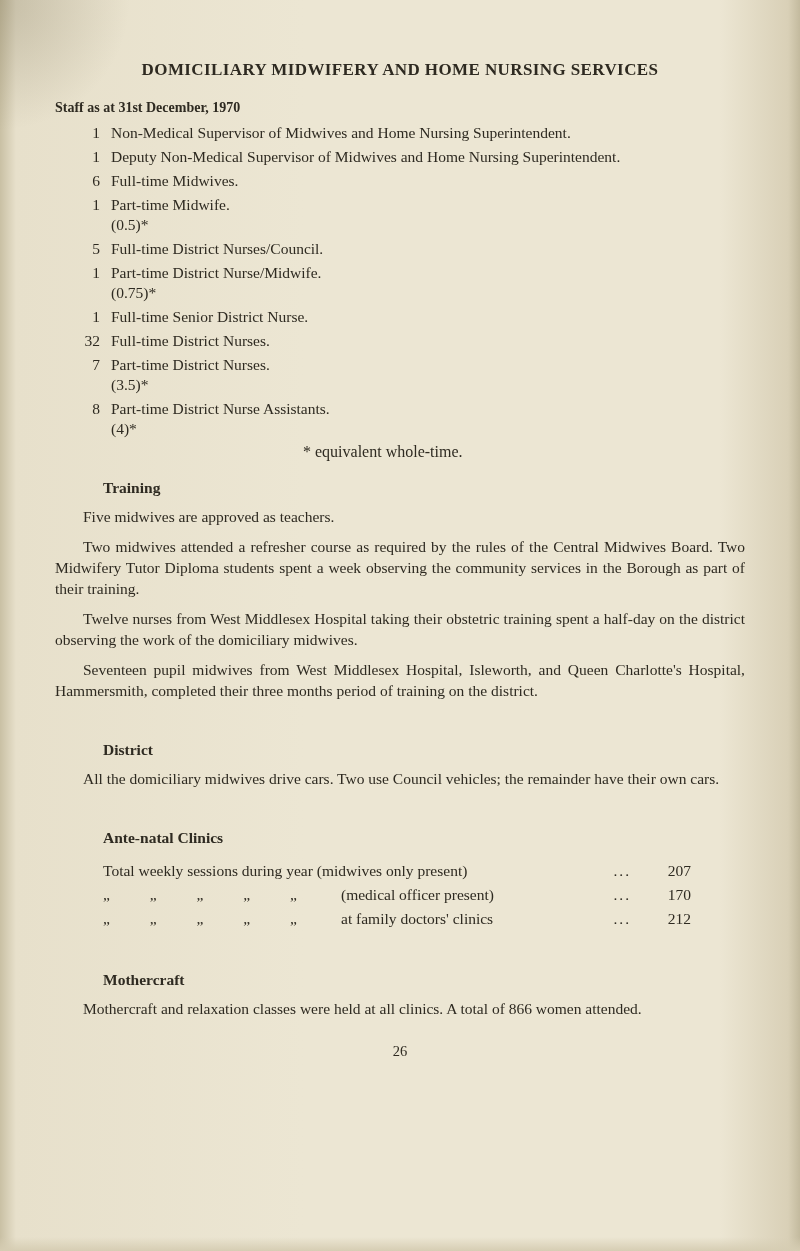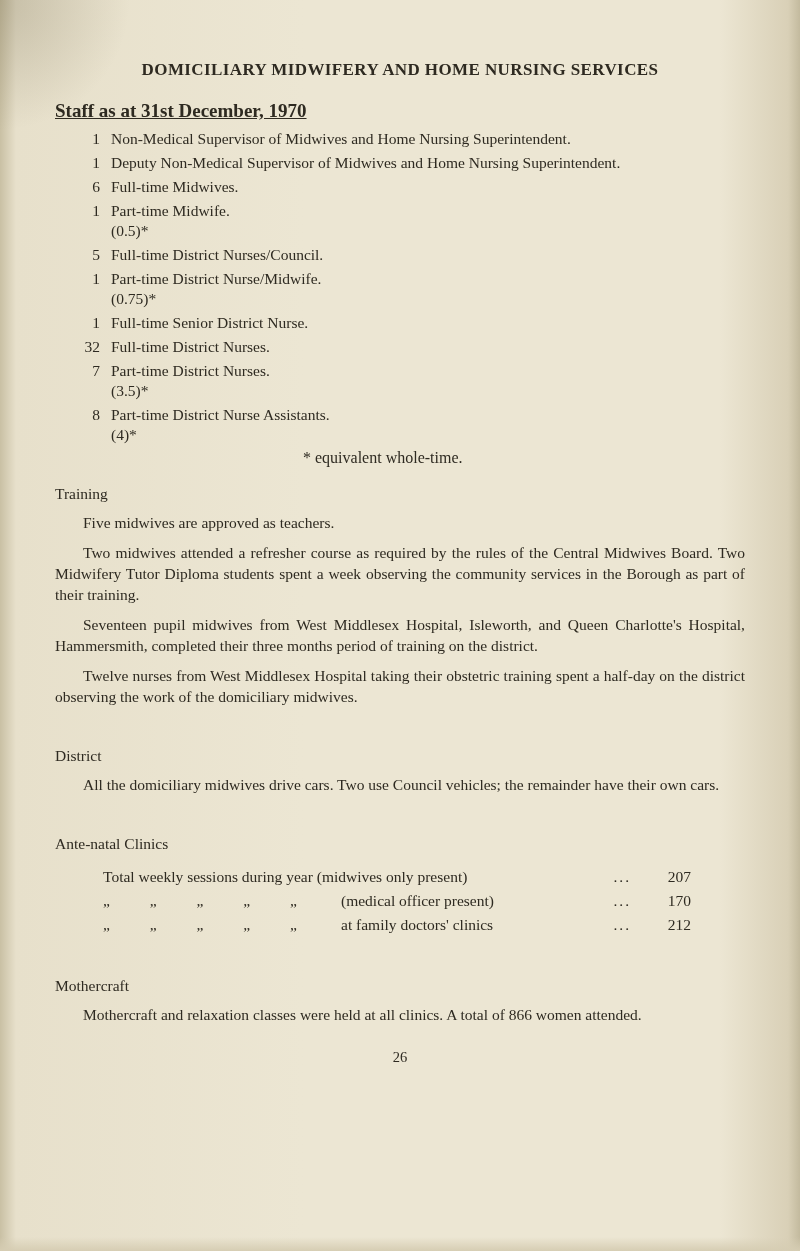--- a/index.html
+++ b/index.html
@@ -9,29 +9,29 @@
     color:#2e2a21;
     background:
       radial-gradient(circle at 0 0, rgba(110,100,70,0.28), transparent 130px),
       linear-gradient(0deg, #d6cdb3 0, rgba(214,205,179,0) 14px),
       linear-gradient(90deg, #c9c0a4 0, #e7e0cb 16px, #ece6d3 38%, #ece6d3 90%, #d9d0b7 98.5%, #c3ba9e 100%);
   }
   .page{box-sizing:border-box;width:800px;height:1251px;padding:60px 55px 0 55px;}
   .title{
     text-align:center;font-weight:bold;font-size:17px;letter-spacing:.4px;
   }
-  .staff-heading{font-weight:bold;font-size:19px;margin-top:20px;text-decoration:underline;}
+  .staff-heading{font-weight:bold;font-size:14px;margin-top:20px;}
   .staff-list{margin-top:7px;font-size:15.5px;line-height:20px;}
   .staff-item{display:flex;margin-bottom:4px;}
   .staff-count{width:45px;text-align:right;flex:none;}
   .staff-text{margin-left:11px;width:525px;}
   .staff-note:empty{display:none;}
   .staff-footnote{margin-top:4px;margin-left:248px;font-size:16px;}
   .section-heading{font-weight:bold;font-size:16px;margin-top:50px;letter-spacing:.3px;}
-  .subheading{font-weight:normal;font-size:15.5px;margin-top:18px;}
+  .subheading{font-weight:bold;font-size:15.5px;margin-top:18px;margin-left:48px;}
   .para{
     font-size:15.5px;line-height:21px;margin:9px 0 8px 0;
     text-align:justify;text-indent:28px;
   }
   .sub-block .subheading{margin-top:40px;}
   .antenatal-table{margin:12px 0 0 48px;width:588px;font-size:15.5px;line-height:24px;}
   .antenatal-row{display:flex;align-items:baseline;}
   .ditto-marks{display:inline-block;width:238px;word-spacing:36px;flex:none;}
   .ditto-marks:empty{display:none;}
   .antenatal-label{white-space:nowrap;}
@@ -120,22 +120,22 @@
       </span>
     </div>
   </div>
 
   <div class="staff-footnote">* equivalent whole-time.</div>
 
 
   <div class="subheading">Training</div>
   <div class="para">Five midwives are approved as teachers.</div>
   <div class="para">Two midwives attended a refresher course as required by the rules of the Central Midwives Board. Two Midwifery Tutor Diploma students spent a week observing the community services in the Borough as part of their training.</div>
+  <div class="para">Twelve nurses from West Middlesex Hospital taking their obstetric training spent a half-day on the district observing the work of the domiciliary midwives.</div>
   <div class="para">Seventeen pupil midwives from West Middlesex Hospital, Isleworth, and Queen Charlotte's Hospital, Hammersmith, completed their three months period of training on the district.</div>
-  <div class="para">Twelve nurses from West Middlesex Hospital taking their obstetric training spent a half-day on the district observing the work of the domiciliary midwives.</div>
 
   <div class="sub-block">
     <div class="subheading">District</div>
     <div class="para">All the domiciliary midwives drive cars. Two use Council vehicles; the remainder have their own cars.</div>
   </div>
 
   <div class="sub-block">
     <div class="subheading">Ante-natal Clinics</div>
     <div class="antenatal-table">
       <div class="antenatal-row">

